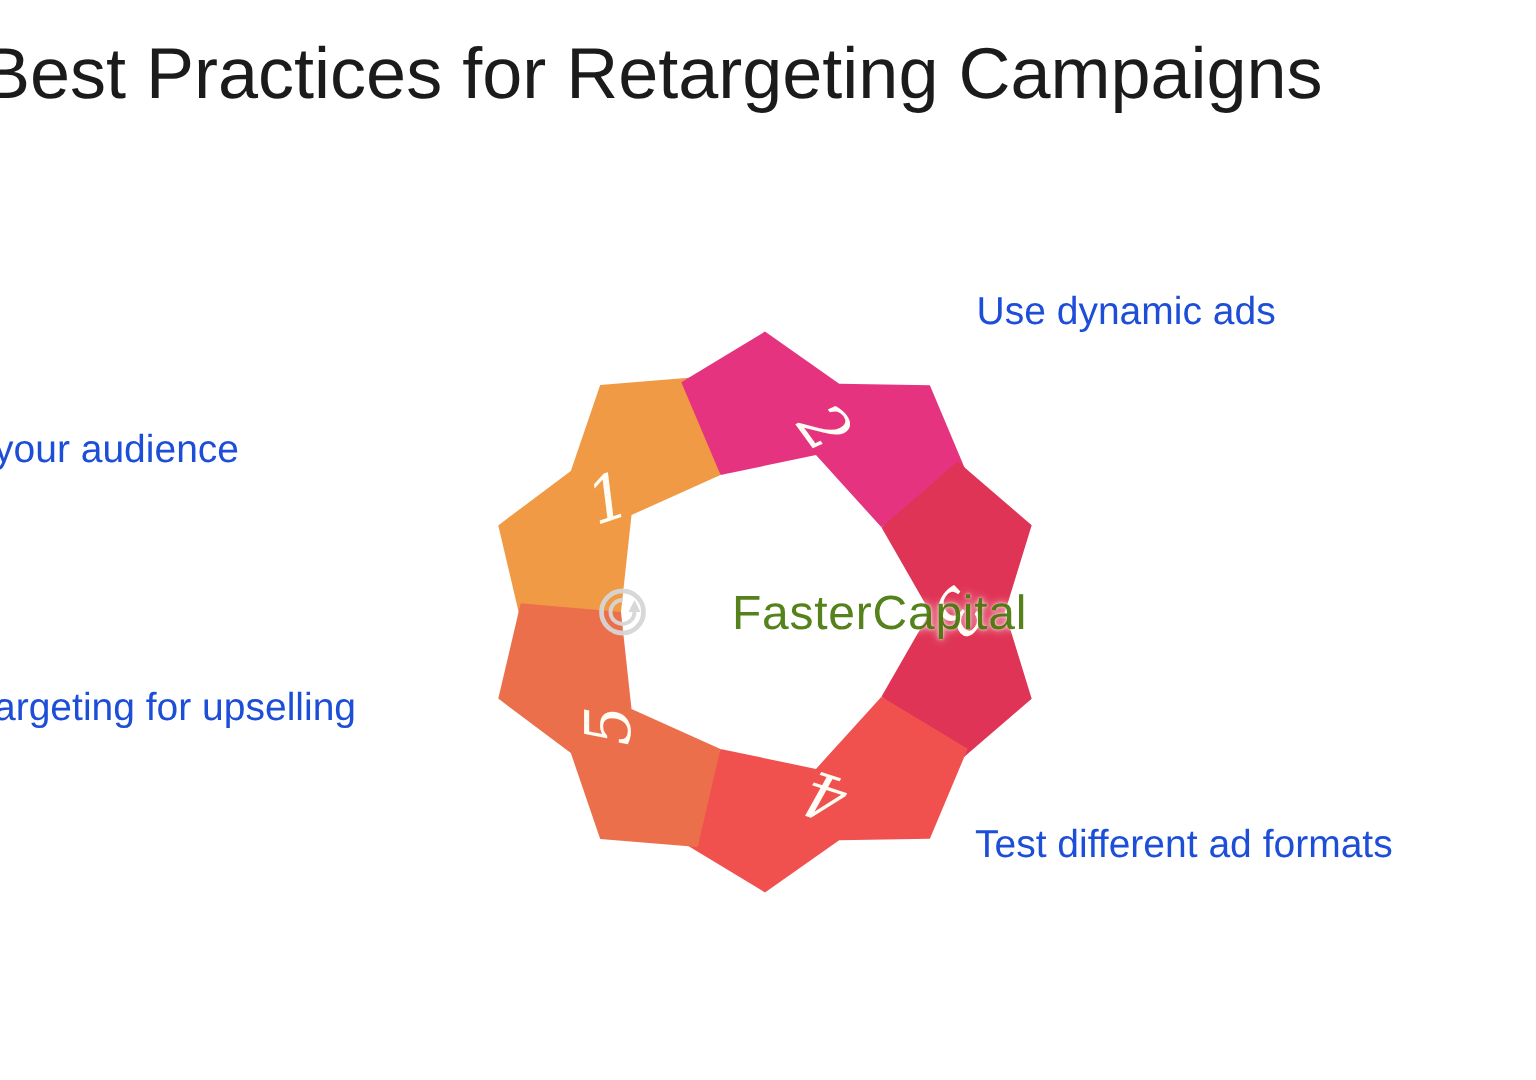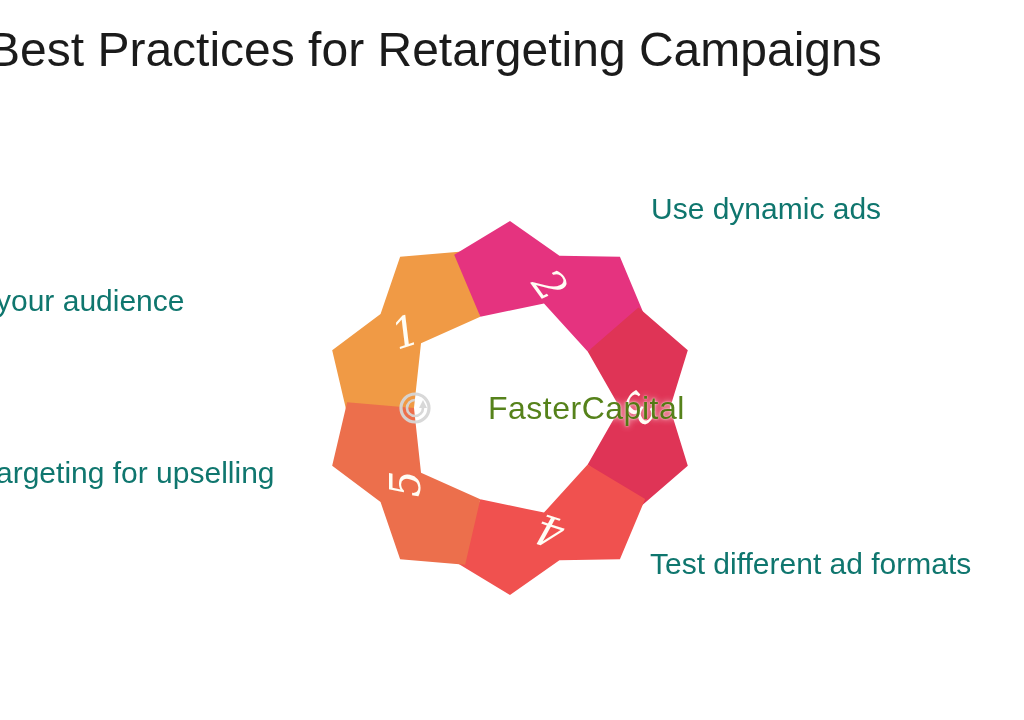--- a/index.html
+++ b/index.html
@@ -29,23 +29,23 @@
     z-index: 1;
   }
   .petal-number {
     font-family: "DejaVu Serif", serif;
     font-style: italic;
     font-size: 42px;
     font-weight: 400;
   }
   .petal-label {
     position: absolute;
-    font-size: 30px;
+    font-size: 26px;
     font-weight: 400;
-    color: #0f766e;
+    color: #1d4ed8;
     white-space: nowrap;
     z-index: 2;
   }
   .pos-label-1 { left: -4px;  top: 284px; }
   .pos-label-2 { left: 651px; top: 192px; }
   .pos-label-3 { left: 716px; top: 370px; }
   .pos-label-4 { left: 650px; top: 547px; text-align: center; }
   .pos-label-5 { left: -4px;  top: 456px; }
   .watermark {
     position: absolute;

